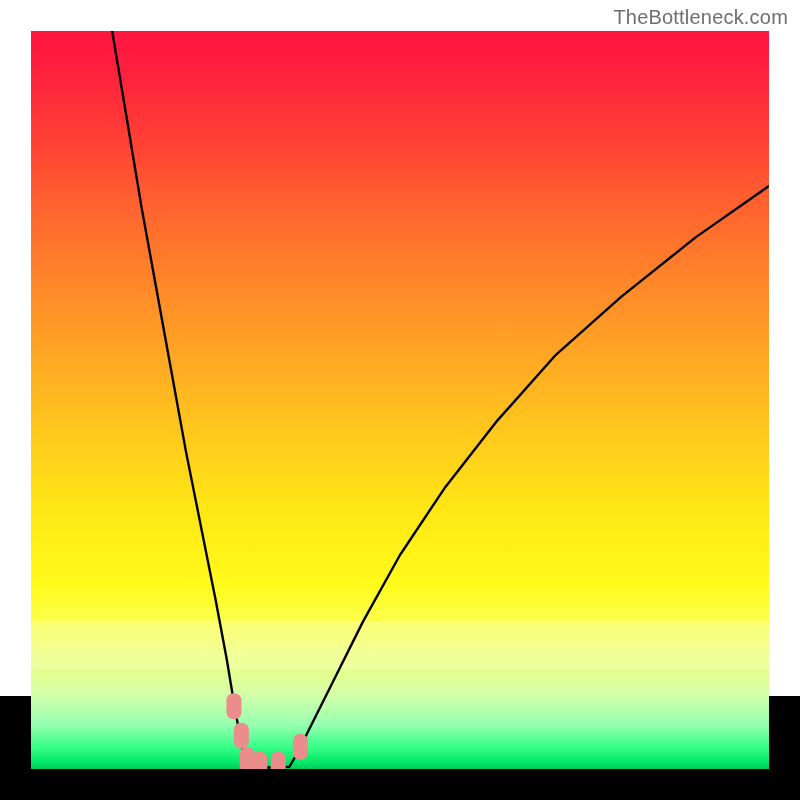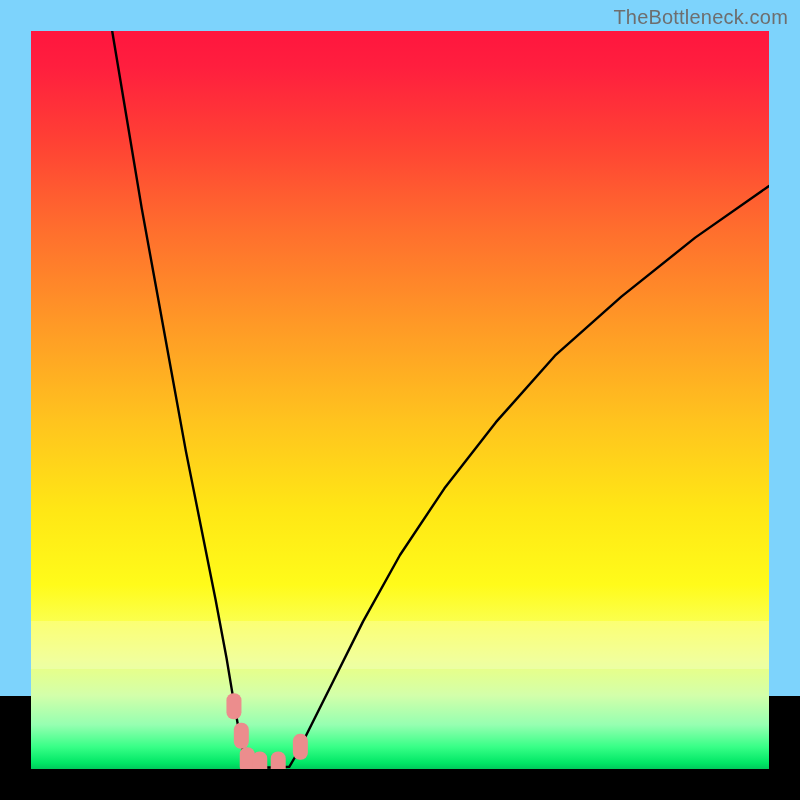--- a/index.html
+++ b/index.html
@@ -10,21 +10,21 @@
     background: #000;
     overflow: hidden;
     font-family: Arial, Helvetica, sans-serif;
   }
   .frame {
     position: absolute;
     left: 0;
     top: 0;
     width: 800px;
     height: 696px;
-    background: #7dd3fc;
+    background: #ffffff;
   }
   .plot-area {
     position: absolute;
     left: 31px;
     top: 31px;
     width: 738px;
     height: 738px;
     overflow: hidden;
   }
   .gradient {

